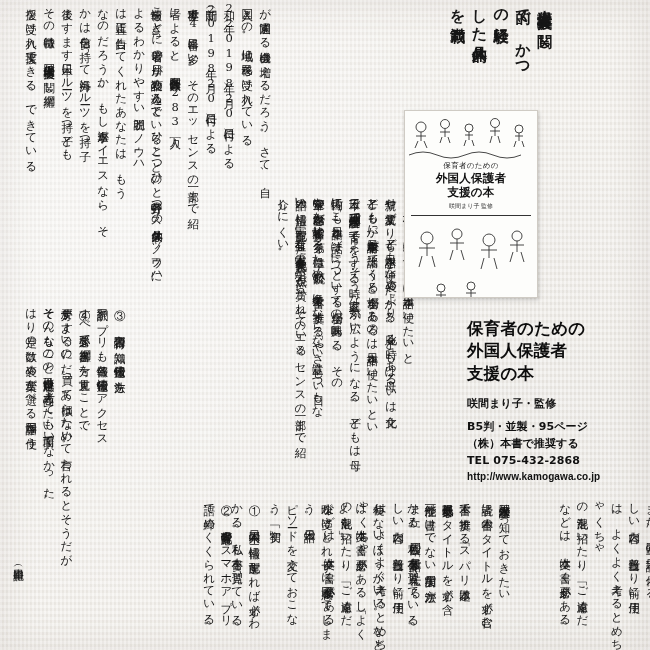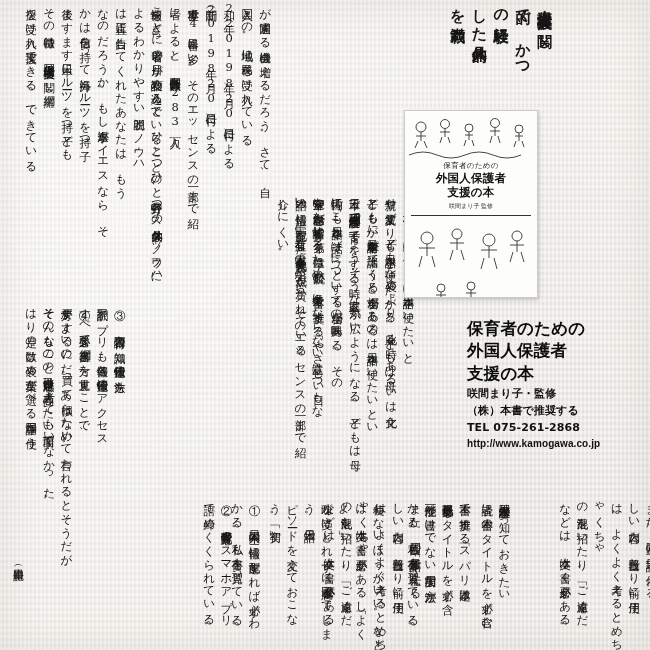--- a/index.html
+++ b/index.html
@@ -115,21 +115,21 @@
   }
   .info-title {
     font-family: "DejaVu Sans", "Liberation Sans", sans-serif;
     font-size: 16.5px;
     font-weight: bold;
     line-height: 1.35;
     color: #0d0d0d;
     letter-spacing: 0.2px;
   }
   .info-meta {
-    margin-top: 0;
+    margin-top: 10px;
     font-family: "DejaVu Sans", "Liberation Sans", sans-serif;
     font-size: 11px;
     font-weight: bold;
     line-height: 1.55;
     color: #111;
     letter-spacing: 0.1px;
   }
   .info-meta div { white-space: nowrap; }
   .info-url {
     font-family: Liberation Sans, sans-serif;
@@ -292,21 +292,22 @@
       
     </div>
   </div>
 
   <div class="info-block">
     <div class="info-title" style="white-space:pre-line;">保育者のための
 外国人保護者
 支援の本</div>
     <div class="info-meta">
       <div>咲間まり子・監修</div>
+      <div style="margin-top:6px;">B5判・並製・95ページ</div>
       <div>（株）本書で推奨する</div>
-      <div>TEL 075-261-2868</div>
+      <div>TEL 075-432-2868</div>
       <div class="info-url">http://www.kamogawa.co.jp</div>
     </div>
   </div>
 
 </div>
 
 <div class="edge-shadow"></div>
 
 </body></html>

